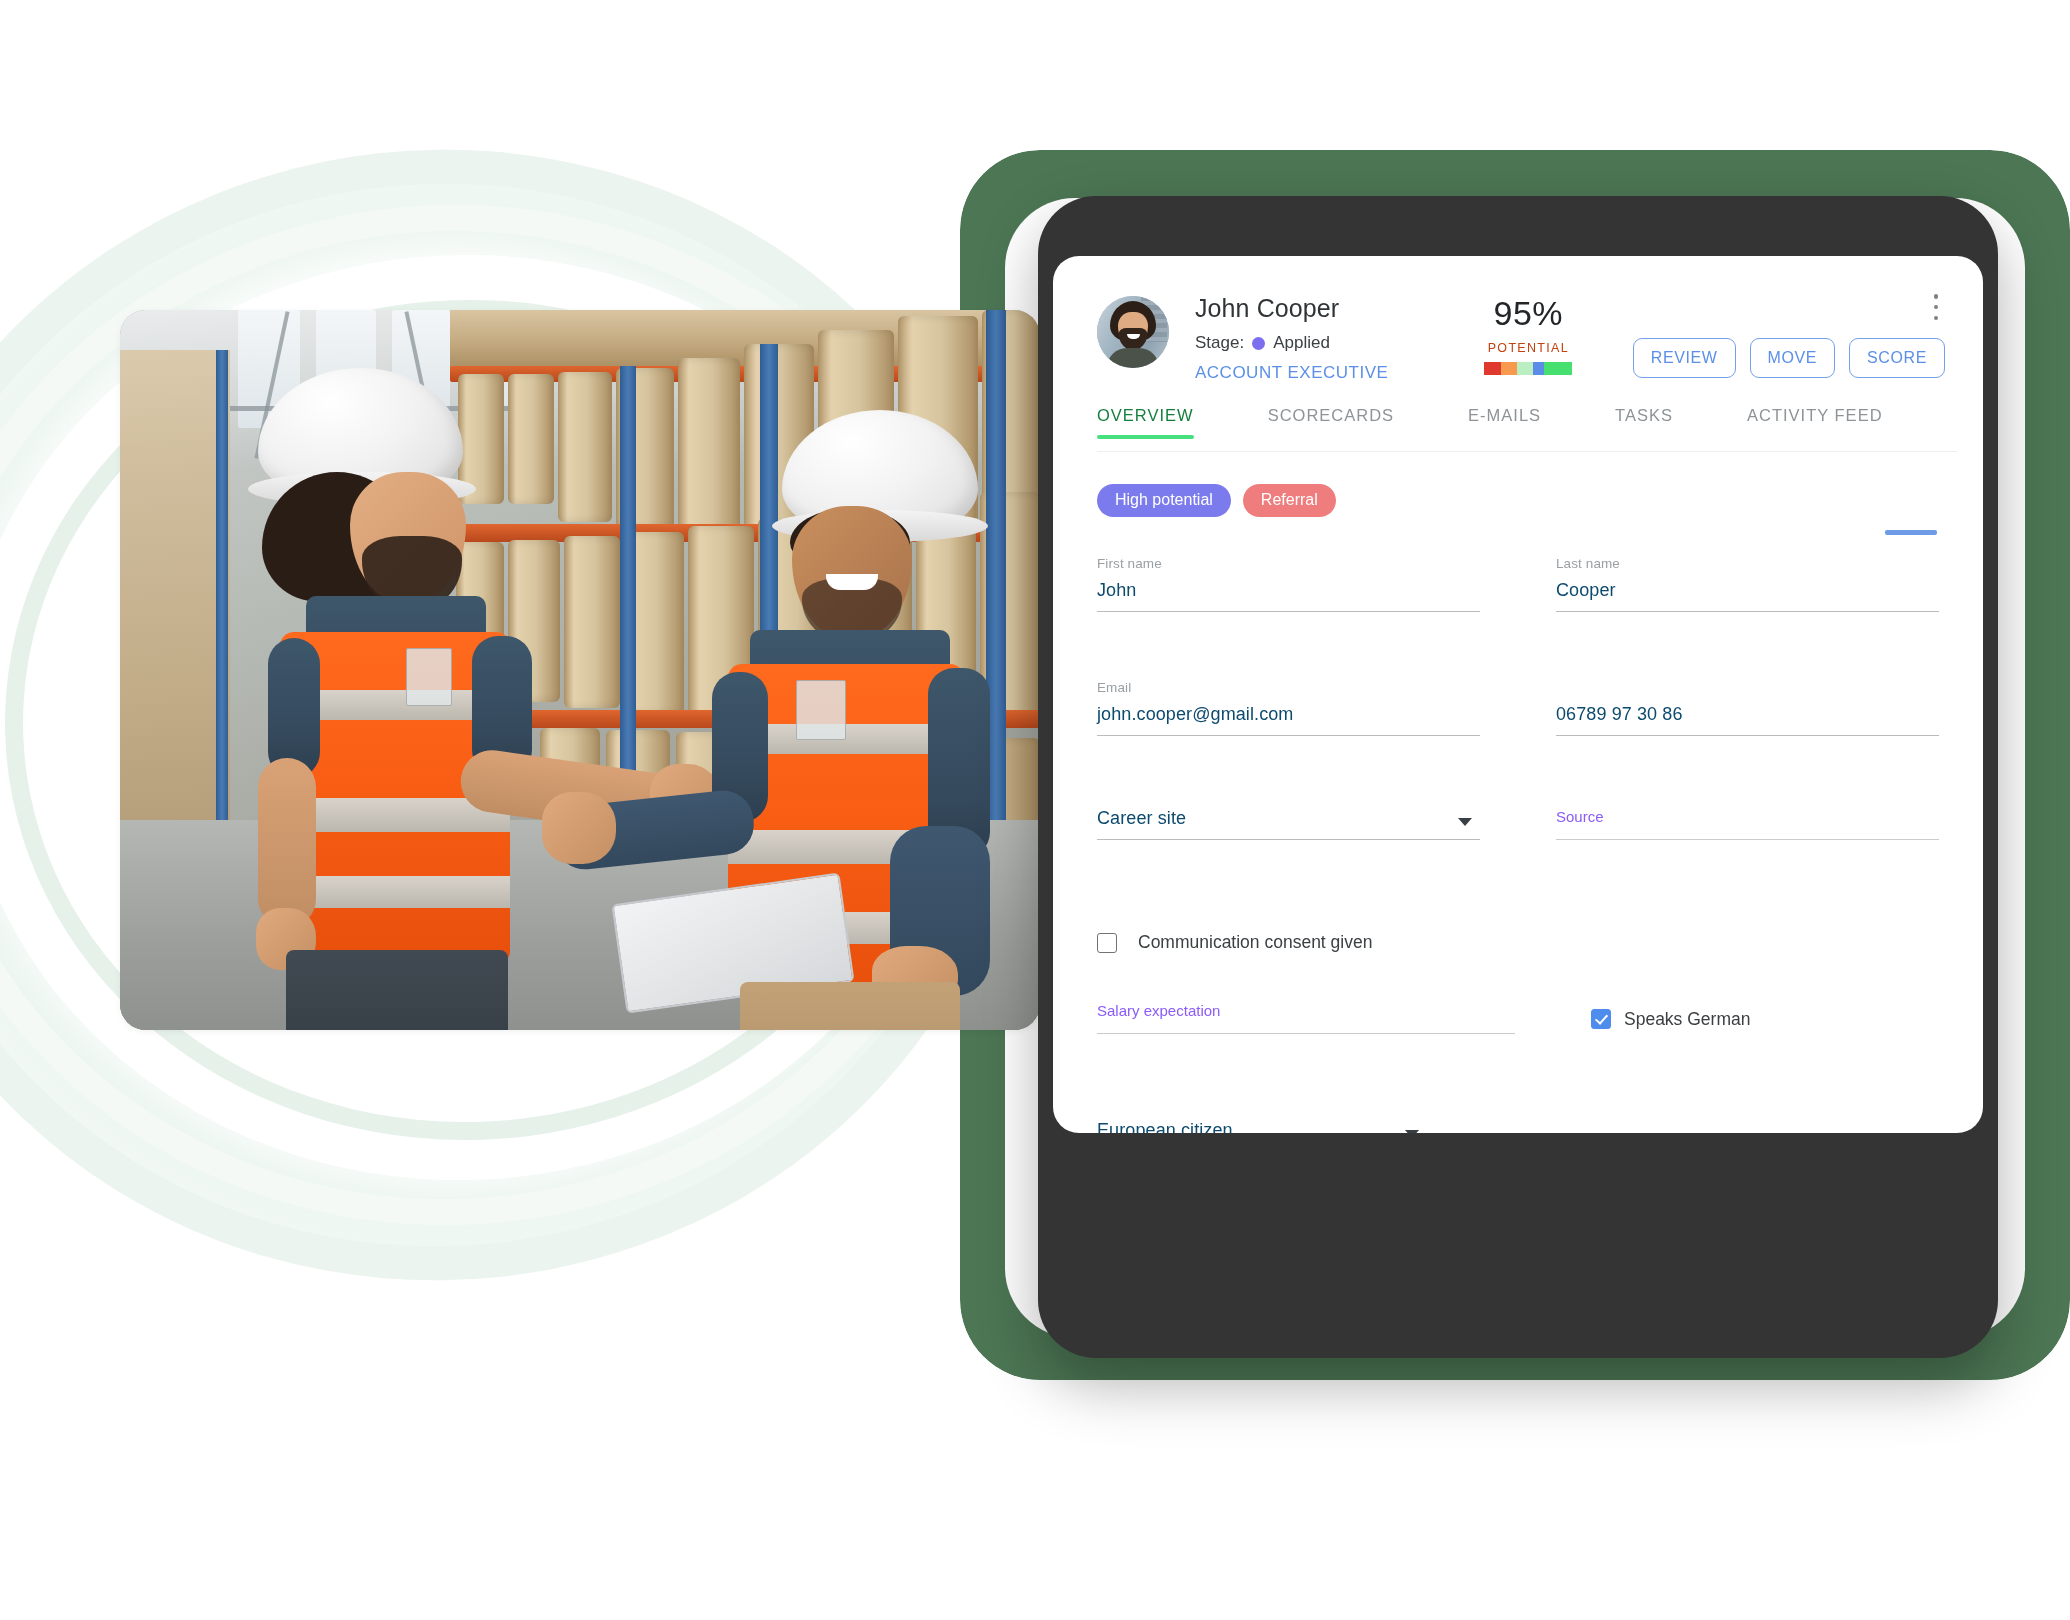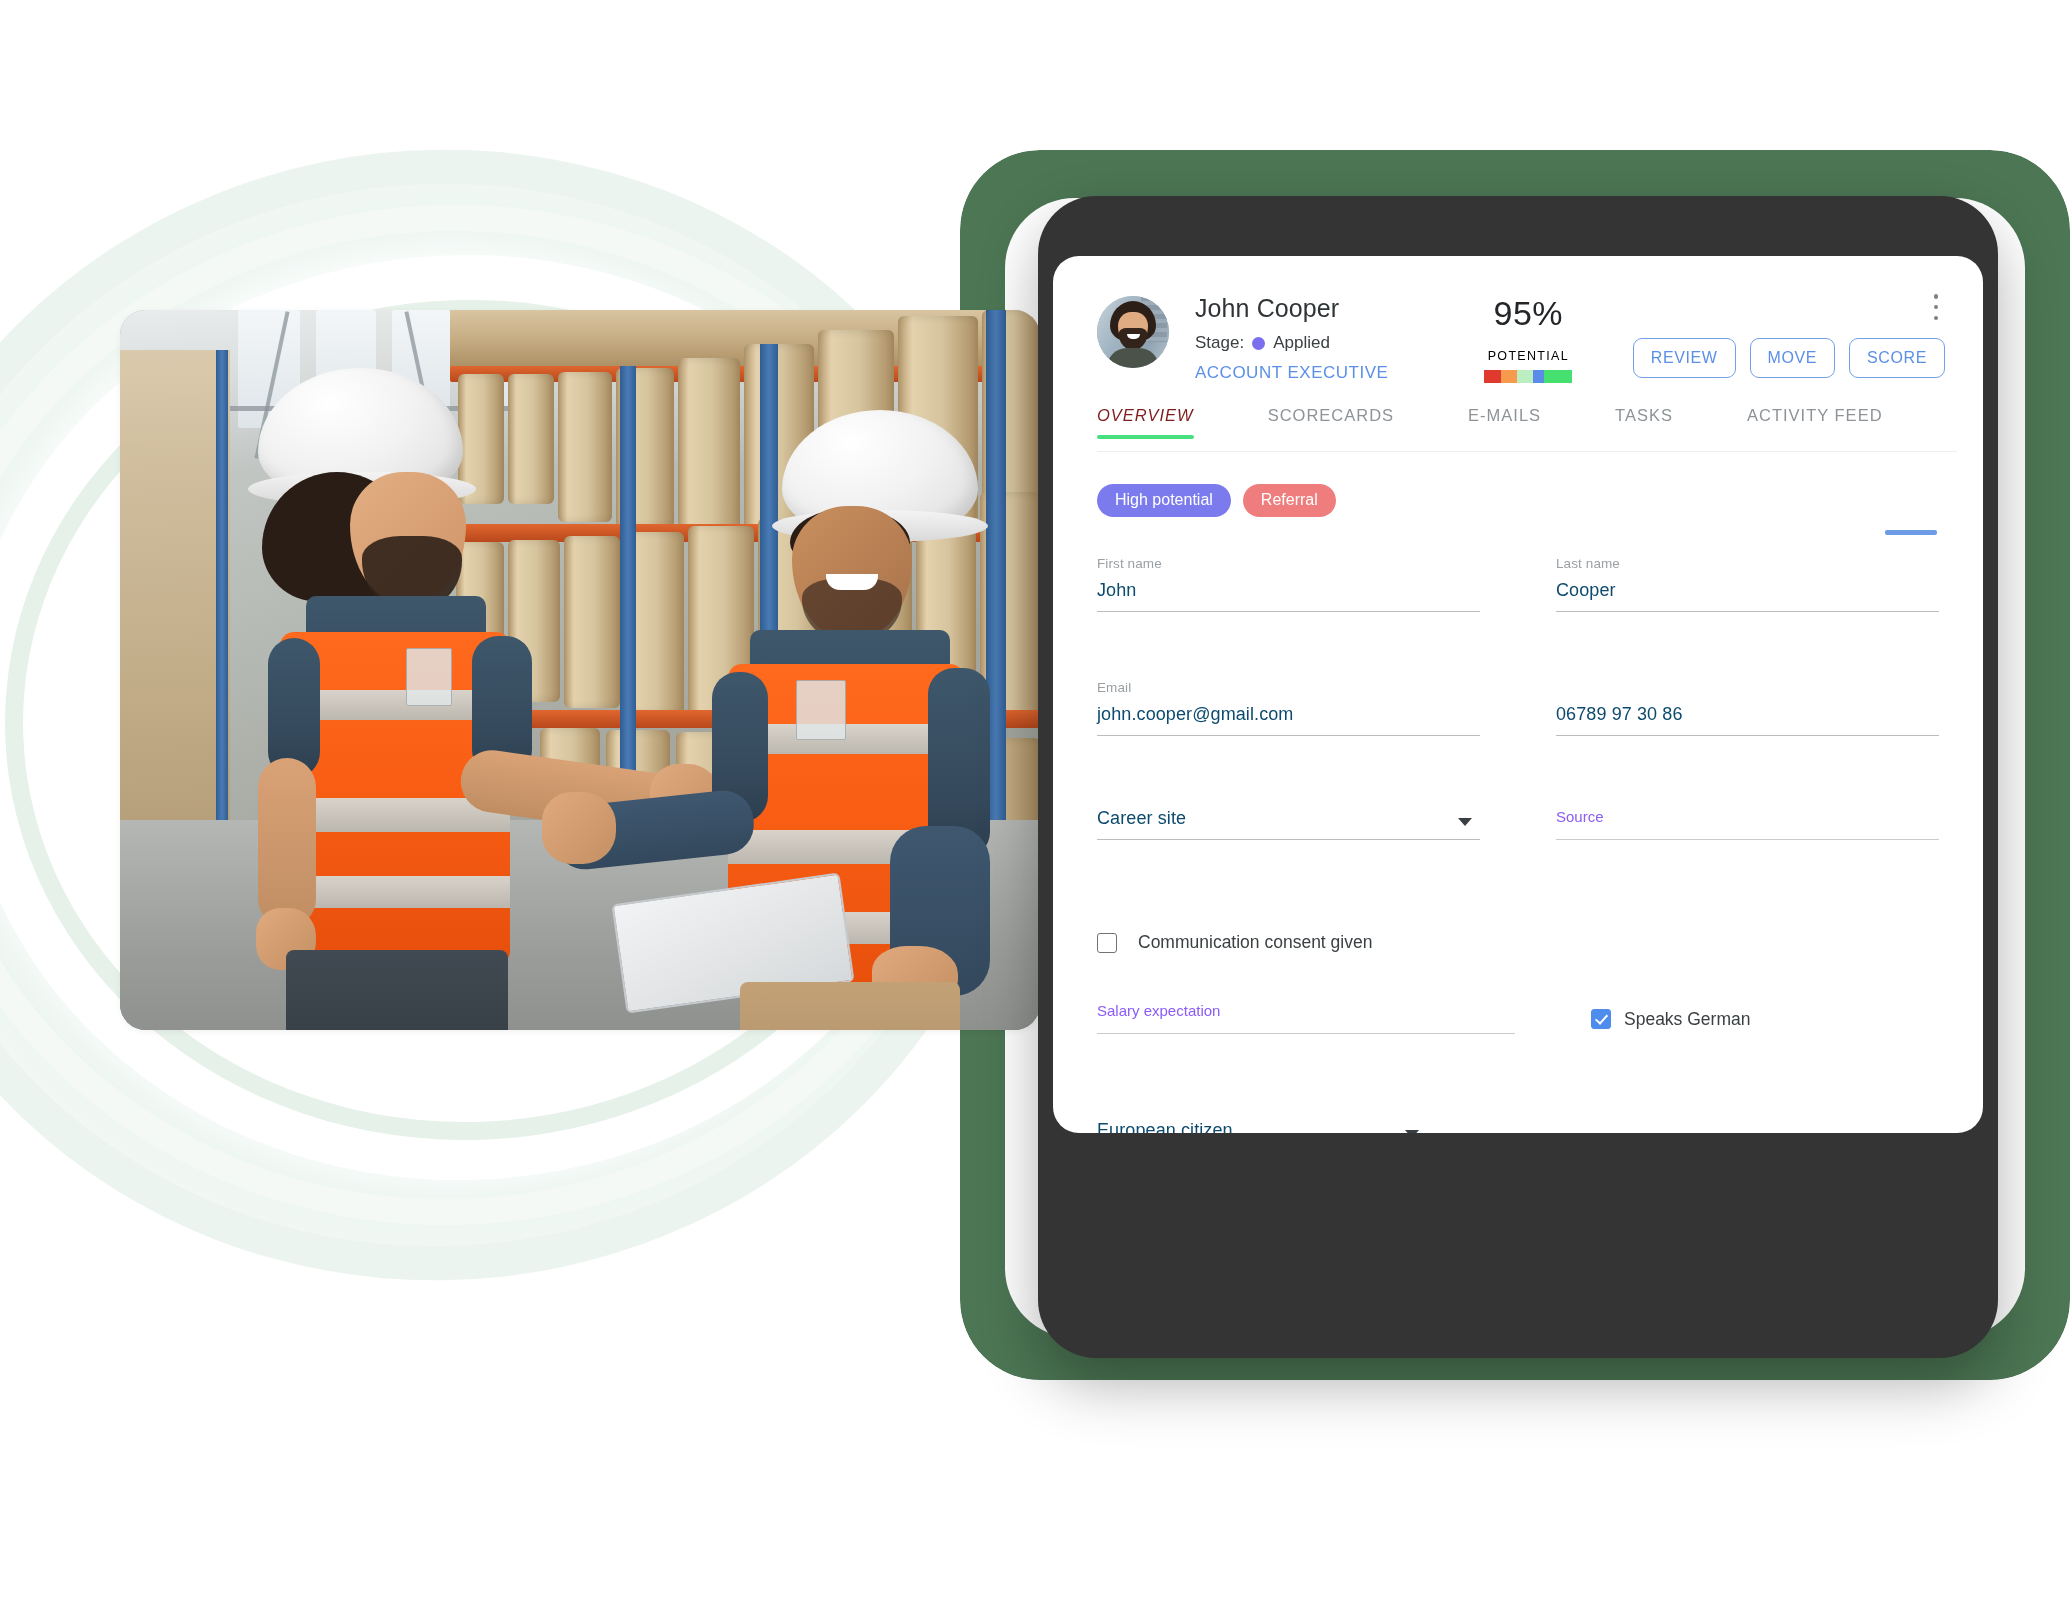--- a/index.html
+++ b/index.html
@@ -315,24 +315,24 @@
     text-align: center;
     padding-top: 2px;
   }
   .score-val {
     font-size: 34px;
     color: #232629;
     font-weight: 400;
     letter-spacing: .5px;
   }
   .score-cap {
-    margin-top: 16px;
+    margin-top: 8px;
     font-size: 12.5px;
     letter-spacing: 1.3px;
-    color: #000000;
+    color: #c2410c;
   }
   .score-bar {
     margin-top: 7px;
     display: flex;
     height: 13px;
     width: 88px;
     margin-left: auto; margin-right: auto;
     overflow: hidden;
   }
   .score-seg { height: 100%; }
@@ -383,21 +383,21 @@
   .tab {
     font-size: 16.5px;
     letter-spacing: 1px;
     color: #8e9397;
     padding: 0 0 12px 0;
     margin-right: 74px;
     cursor: pointer;
     position: relative;
     white-space: nowrap;
   }
-  .tab.active { color: #7f1d1d; font-style: italic; }
+  .tab.active { color: #15803d; }
   .tab.active::after {
     content: "";
     position: absolute;
     left: 0; right: 0; bottom: -1.5px;
     height: 4px;
     background: #46e07e;
     border-radius: 2px;
   }
 
   

